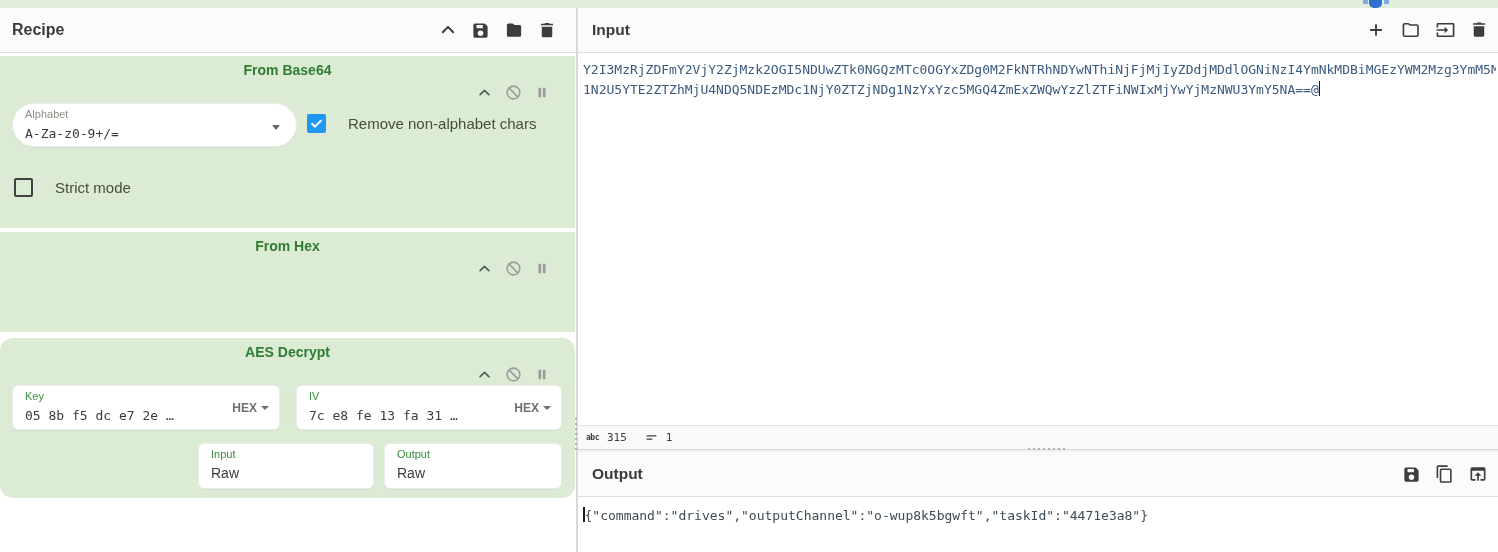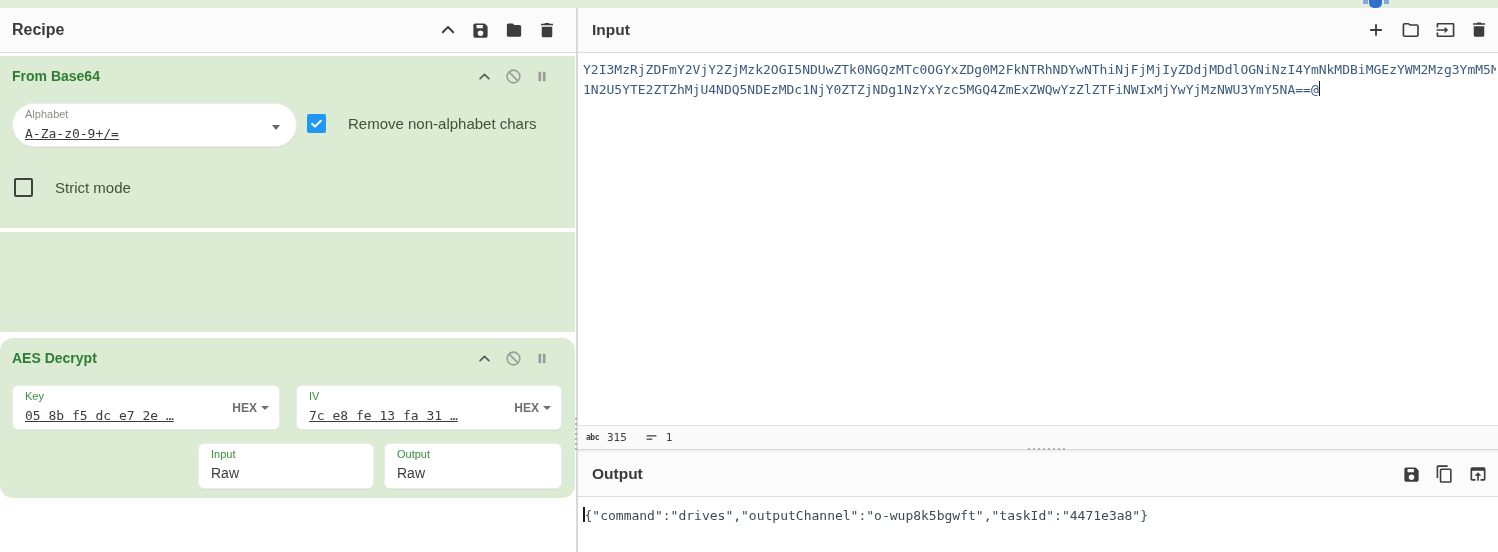--- a/index.html
+++ b/index.html
@@ -1,18 +1,18 @@
 <!DOCTYPE html>
 <html><head>
 <meta charset="utf-8">
 <style>
   * { box-sizing: border-box; margin: 0; padding: 0; }
   html,body { width:1498px; height:552px; overflow:hidden; }
   body { font-family:"Liberation Sans", sans-serif; background:#ffffff; position:relative; }
-  .mono { font-family:"DejaVu Sans Mono","Liberation Mono",monospace;text-decoration:underline; }
+  .mono { font-family:"DejaVu Sans Mono","Liberation Mono",monospace; }
 
   #app { position:absolute; inset:0; width:1498px; height:552px; background:#e5e5e5; }
 
   
   .top-strip { position:absolute; left:0; top:0; width:1498px; height:8px; background:#e3eeda; z-index:5; }
   .blue-partial { position:absolute; left:1363px; top:0; width:26px; height:8px; }
   .blue-partial .bp-main { position:absolute; left:6px; top:0; width:13px; height:8px; background:#2e6fd0; border-radius:0 0 5px 5px; }
   .blue-partial .bp-l, .blue-partial .bp-r { position:absolute; top:0; width:5px; height:4px; background:#7fa8e4; }
   .blue-partial .bp-l { left:0; } .blue-partial .bp-r { right:0; }
 
@@ -20,21 +20,21 @@
   .recipe-pane { position:absolute; left:0; top:8px; width:576px; height:544px; background:#fff; }
   .pane-header { position:relative; height:45px; background:#fbfbfb; border-bottom:1px solid #dcdcdc; display:flex; align-items:center; padding:0 12px; }
   .pane-title { font-size:16px; font-weight:bold; color:#3b3b3b; }
   .hdr-icons { margin-left:auto; display:flex; align-items:center; gap:14px; margin-right:8px; }
   .hdr-icons svg { display:block; cursor:pointer; }
 
   .op { position:absolute; left:0; width:575px; background:#dcebd3; }
   .op-b64 { top:48px;  height:172px; }
   .op-hex { top:224px; height:100px; }
   .op-aes { top:330px; height:160px;border-radius:13px; }
-  .op-head { height:34px; display:flex; align-items:center; padding:0 12px 0 12px; }
+  .op-head { height:34px; display:flex; align-items:center; padding:0 12px 0 12px;flex-direction:column; }
   .op-title { font-size:14px; font-weight:bold; color:#2e7d32; padding-top:6px; }
   .op-icons { margin-left:auto; display:flex; align-items:center; gap:13px; margin-right:14px; padding-top:6px; }
   .op-icons svg { display:block; cursor:pointer; }
 
   .arg-box { position:absolute; background:#fff; border:1px solid #ececec; border-radius:6px; box-shadow:0 1px 1px rgba(0,0,0,0.04); }
   .arg-label { position:absolute; left:12px; top:4px; font-size:11px; color:#8b8e84; }
   .arg-label.green { color:#388e3c; }
   .arg-value { position:absolute; left:12px; top:21px; font-size:13.5px; color:#3b3b3b; white-space:pre; overflow:hidden; }
   .arg-value.mono { font-family:"DejaVu Sans Mono","Liberation Mono",monospace; font-size:13px; top:22px; }
   .caret { position:absolute; right:16px; top:21px; width:0; height:0; border-left:4.5px solid transparent; border-right:4.5px solid transparent; border-top:5px solid #666; }
@@ -141,20 +141,36 @@
           </span>
         <span class="cb-label">Remove non-alphabet chars</span>
       </div>
       <div class="cb-row" style="left:14px; top:122px;">
         <span class="cb-box unchecked"></span>
         <span class="cb-label">Strict mode</span>
       </div>
     </div>
 
     <div class="op op-hex">
+      <div class="op-head">
+        <span class="op-title">From Hex</span>
+        <span class="op-icons">
+          <svg width="15" height="15" viewBox="0 0 24 24" fill="none" stroke="#52645a" stroke-width="2.8" stroke-linecap="round" stroke-linejoin="round">
+              <polyline points="5,15.5 12,8.5 19,15.5"></polyline>
+            </svg>
+          <svg width="17" height="17" viewBox="0 0 24 24">
+              <circle cx="12" cy="12" r="9" fill="none" stroke="#9b9b9b" stroke-width="2.2"></circle>
+              <line x1="5.8" y1="5.8" x2="18.2" y2="18.2" stroke="#9b9b9b" stroke-width="2.2"></line>
+            </svg>
+          <svg width="14" height="15" viewBox="0 0 24 24" fill="#9a9a9a">
+              <rect x="6" y="4" width="4.5" height="16" rx="1"></rect>
+              <rect x="13.5" y="4" width="4.5" height="16" rx="1"></rect>
+            </svg>
+        </span>
+      </div>
     </div>
 
     <div class="op op-aes">
       <div class="op-head">
         <span class="op-title">AES Decrypt</span>
         <span class="op-icons">
           <svg width="15" height="15" viewBox="0 0 24 24" fill="none" stroke="#52645a" stroke-width="2.8" stroke-linecap="round" stroke-linejoin="round">
               <polyline points="5,15.5 12,8.5 19,15.5"></polyline>
             </svg>
           <svg width="17" height="17" viewBox="0 0 24 24">

